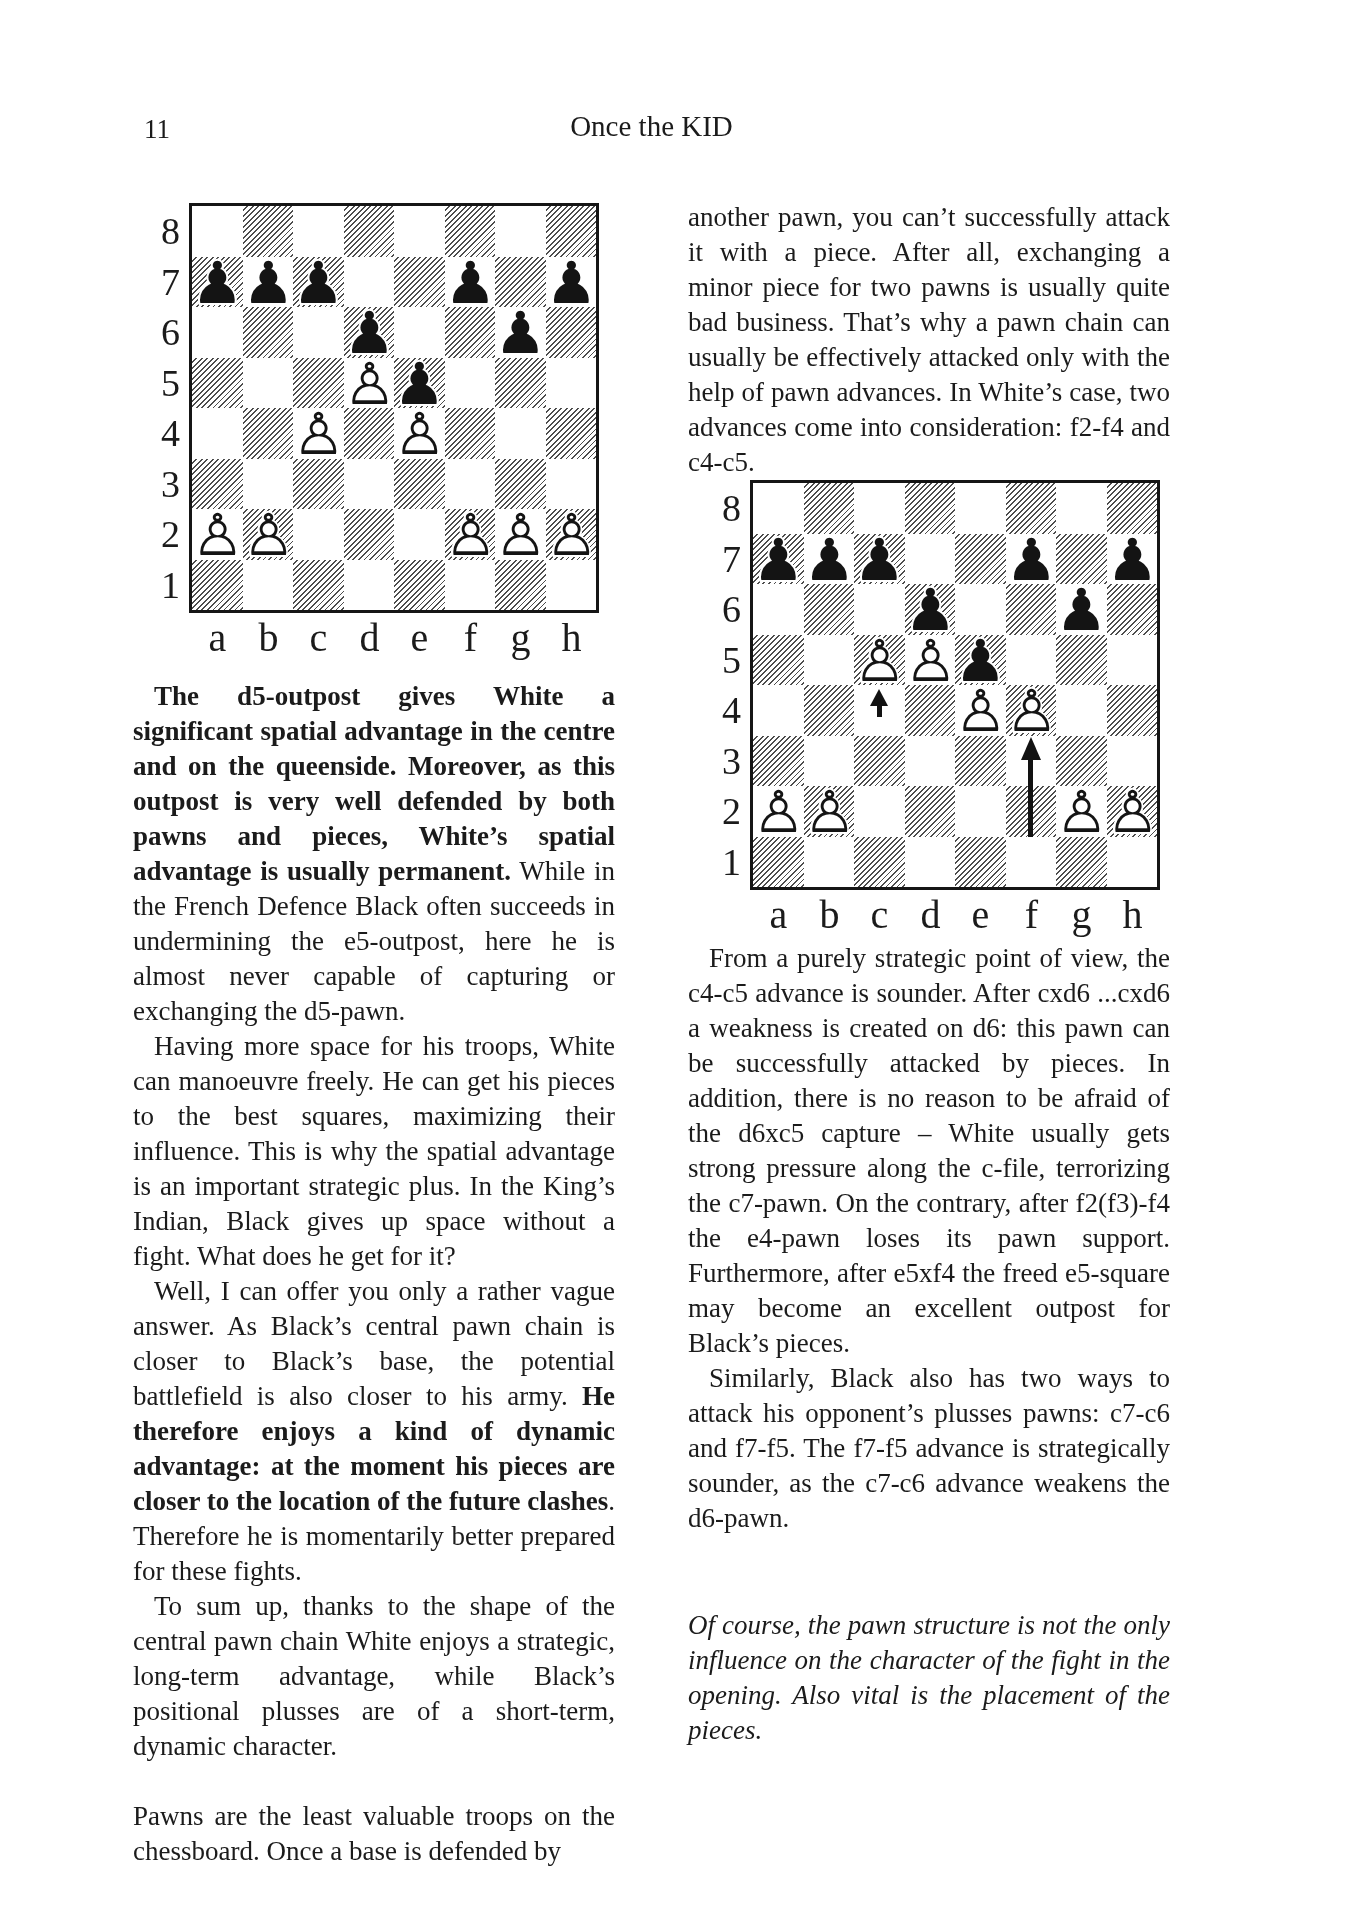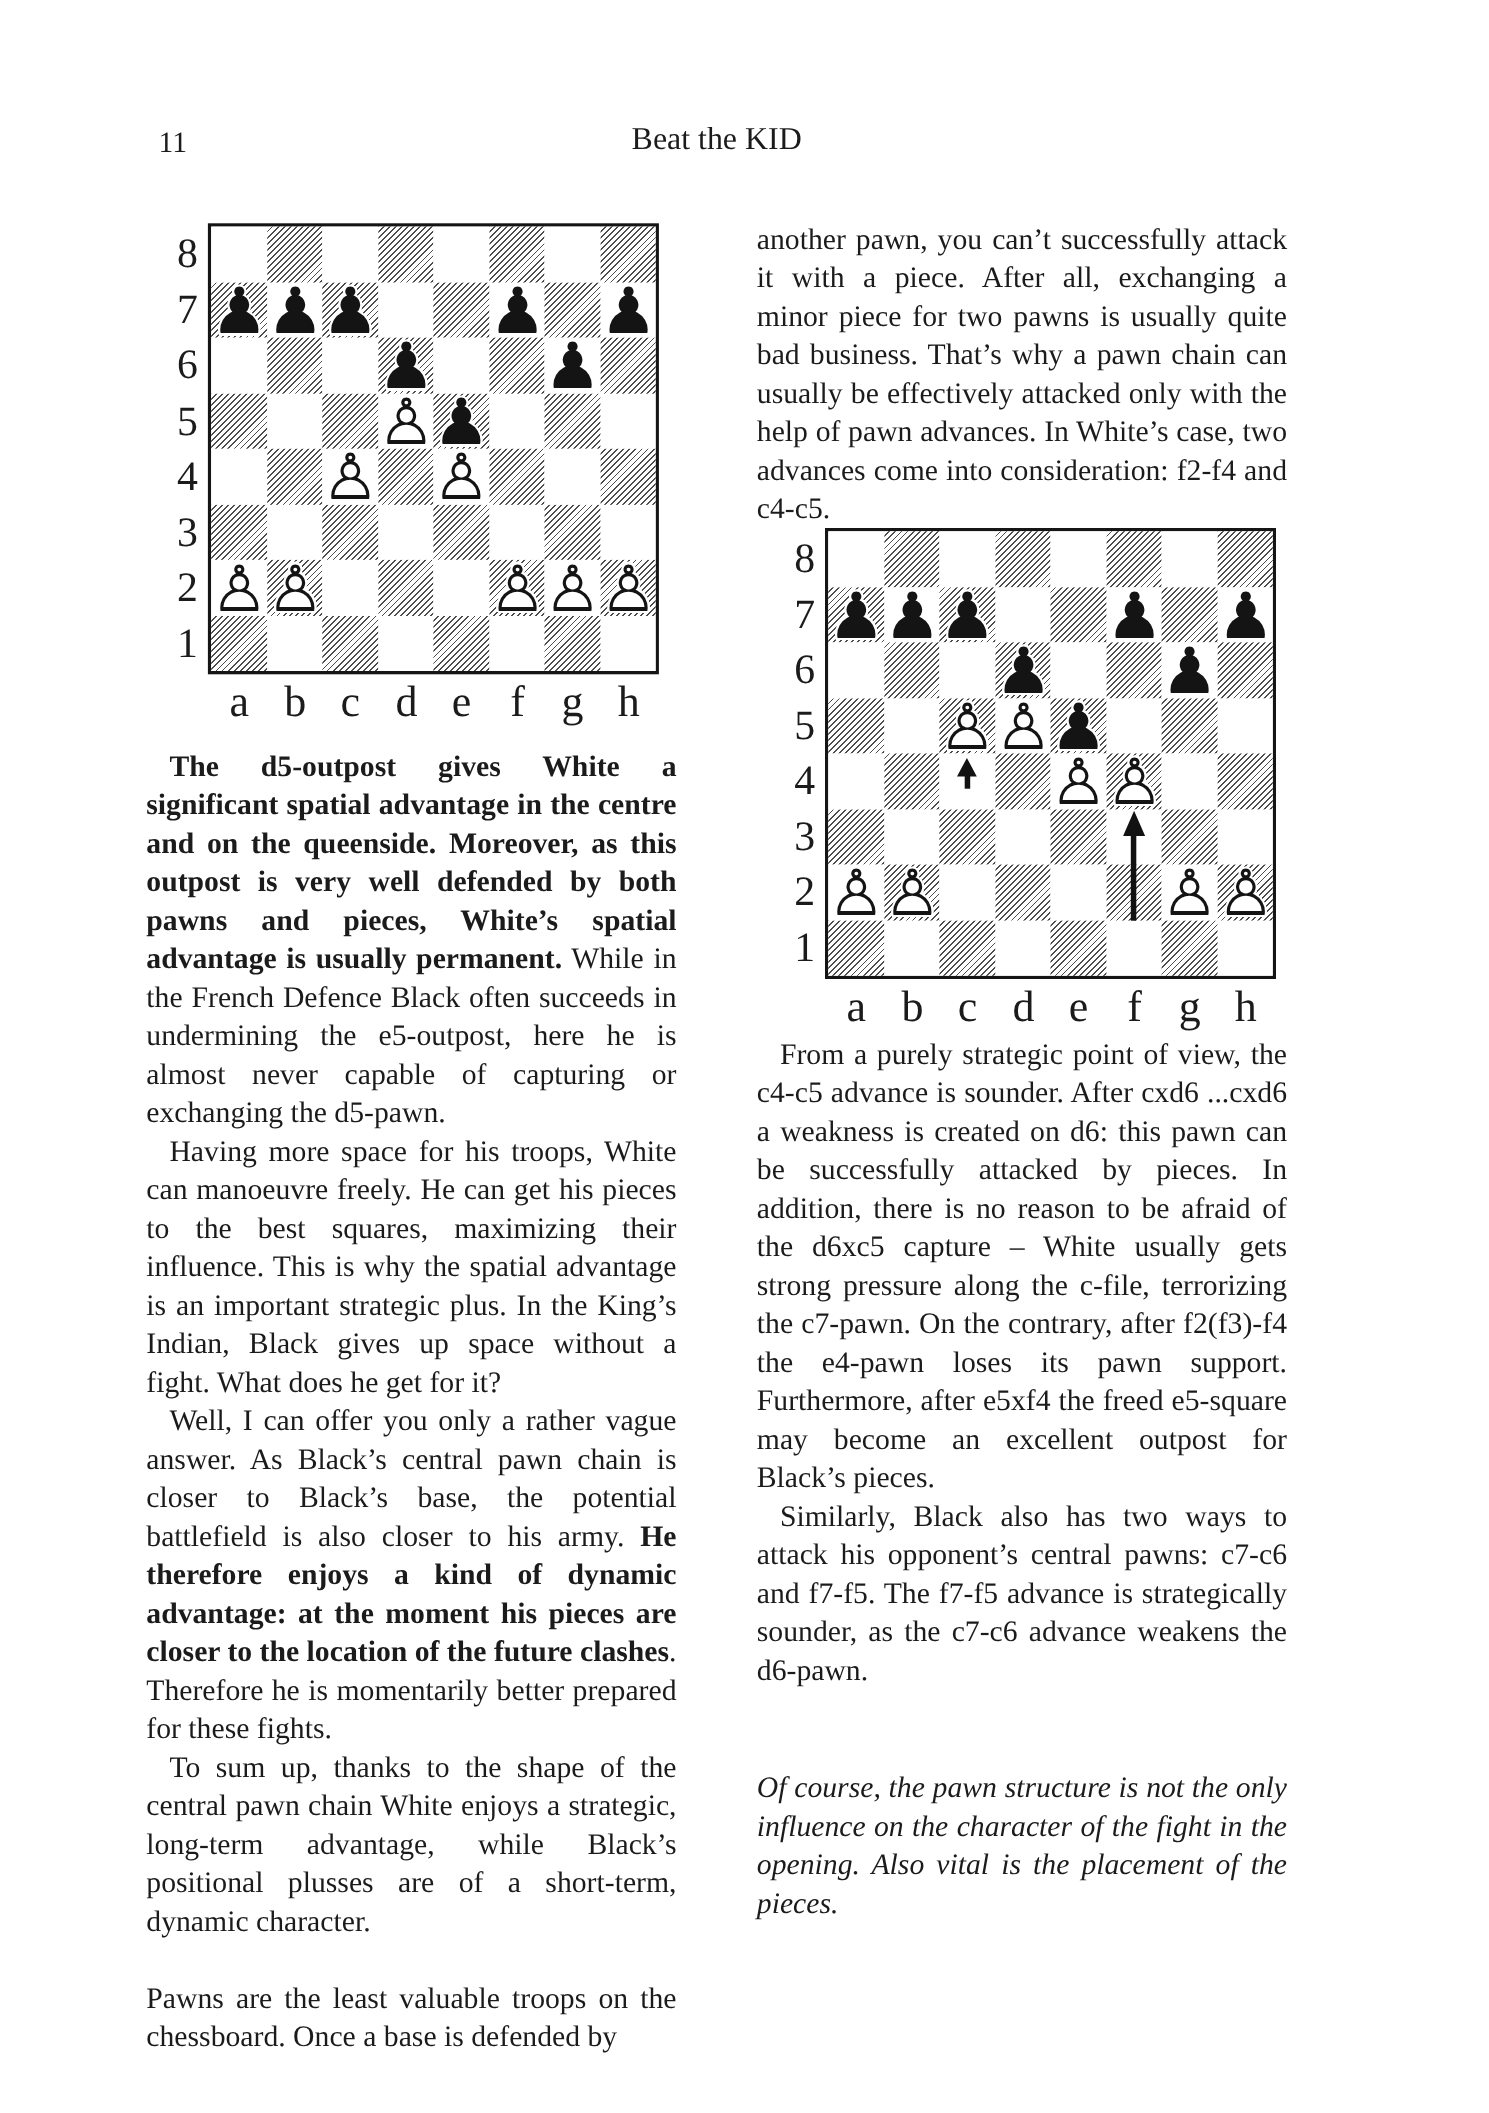--- a/index.html
+++ b/index.html
@@ -45,21 +45,21 @@
   .arr-head{position:absolute;width:0;height:0;
             border-left:0 solid transparent;border-right:0 solid transparent;border-bottom:0 solid #121212;
             border-bottom-color:#121212;border-bottom-style:solid;}
   .arr-stem{position:absolute;background:#121212;}
 </style>
 </head>
 <body>
 
 <div id="page">
   <div id="pg-num">11</div>
-  <div id="pg-header">Beat the KID</div>
+  <div id="pg-header">Once the KID</div>
 
   <div id="diagram-1" class="board">
       <div class="sq light" style="left: 0px; top: 0px; width: 51px; height: 51px;"></div>
       <div class="sq dark" style="left: 51px; top: 0px; width: 50px; height: 51px;"></div>
       <div class="sq light" style="left: 101px; top: 0px; width: 51px; height: 51px;"></div>
       <div class="sq dark" style="left: 152px; top: 0px; width: 50px; height: 51px;"></div>
       <div class="sq light" style="left: 202px; top: 0px; width: 51px; height: 51px;"></div>
       <div class="sq dark" style="left: 253px; top: 0px; width: 50px; height: 51px;"></div>
       <div class="sq light" style="left: 303px; top: 0px; width: 51px; height: 51px;"></div>
       <div class="sq dark" style="left: 354px; top: 0px; width: 50px; height: 51px;"></div>
@@ -308,19 +308,19 @@
       <span class="piece bp" style="left: 152px; top: 101px; width: 51px; height: 51px;">♟</span>
       <span class="piece bp" style="left: 303px; top: 101px; width: 51px; height: 51px;">♟</span>
       <span class="piece bp" style="left: 202px; top: 152px; width: 51px; height: 51px;">♟</span>
       <div class="arr-head" style="left: 117px; top: 206px; border-left-width: 9px; border-right-width: 9px; border-bottom-width: 17px;"></div>
       <div class="arr-stem" style="left: 124px; top: 221px; width: 5px; height: 13px;"></div>
       <div class="arr-head" style="left: 268px; top: 254px; border-left-width: 10px; border-right-width: 10px; border-bottom-width: 23px;"></div>
       <div class="arr-stem" style="left: 275px; top: 274px; width: 5px; height: 80px;"></div>
     </div>
   <div id="right-text-bottom" class="col">
       <p class="ind"><span>From a purely strategic point of view, the c4-c5 advance is sounder. After cxd6 ...cxd6 a weakness is created on d6: this pawn can be successfully attacked by pieces. In addition, there is no reason to be afraid of the d6xc5 capture – White usually gets strong pressure along the c-file, terrorizing the c7-pawn. On the contrary, after f2(f3)-f4 the e4-pawn loses its pawn support. Furthermore, after e5xf4 the freed e5-square may become an excellent outpost for Black’s pieces.</span></p>
-      <p class="ind"><span>Similarly, Black also has two ways to attack his opponent’s central pawns: c7-c6 and f7-f5. The f7-f5 advance is strategically sounder, as the c7-c6 advance weakens the d6-pawn.</span></p>
+      <p class="ind"><span>Similarly, Black also has two ways to attack his opponent’s plusses pawns: c7-c6 and f7-f5. The f7-f5 advance is strategically sounder, as the c7-c6 advance weakens the d6-pawn.</span></p>
     </div>
 
   <div id="after-heading" class="col">
       <p class=""><span>Of course, the pawn structure is not the only influence on the character of the fight in the opening. Also vital is the placement of the pieces.</span></p>
     </div>
 </div>
 
 </body></html>

